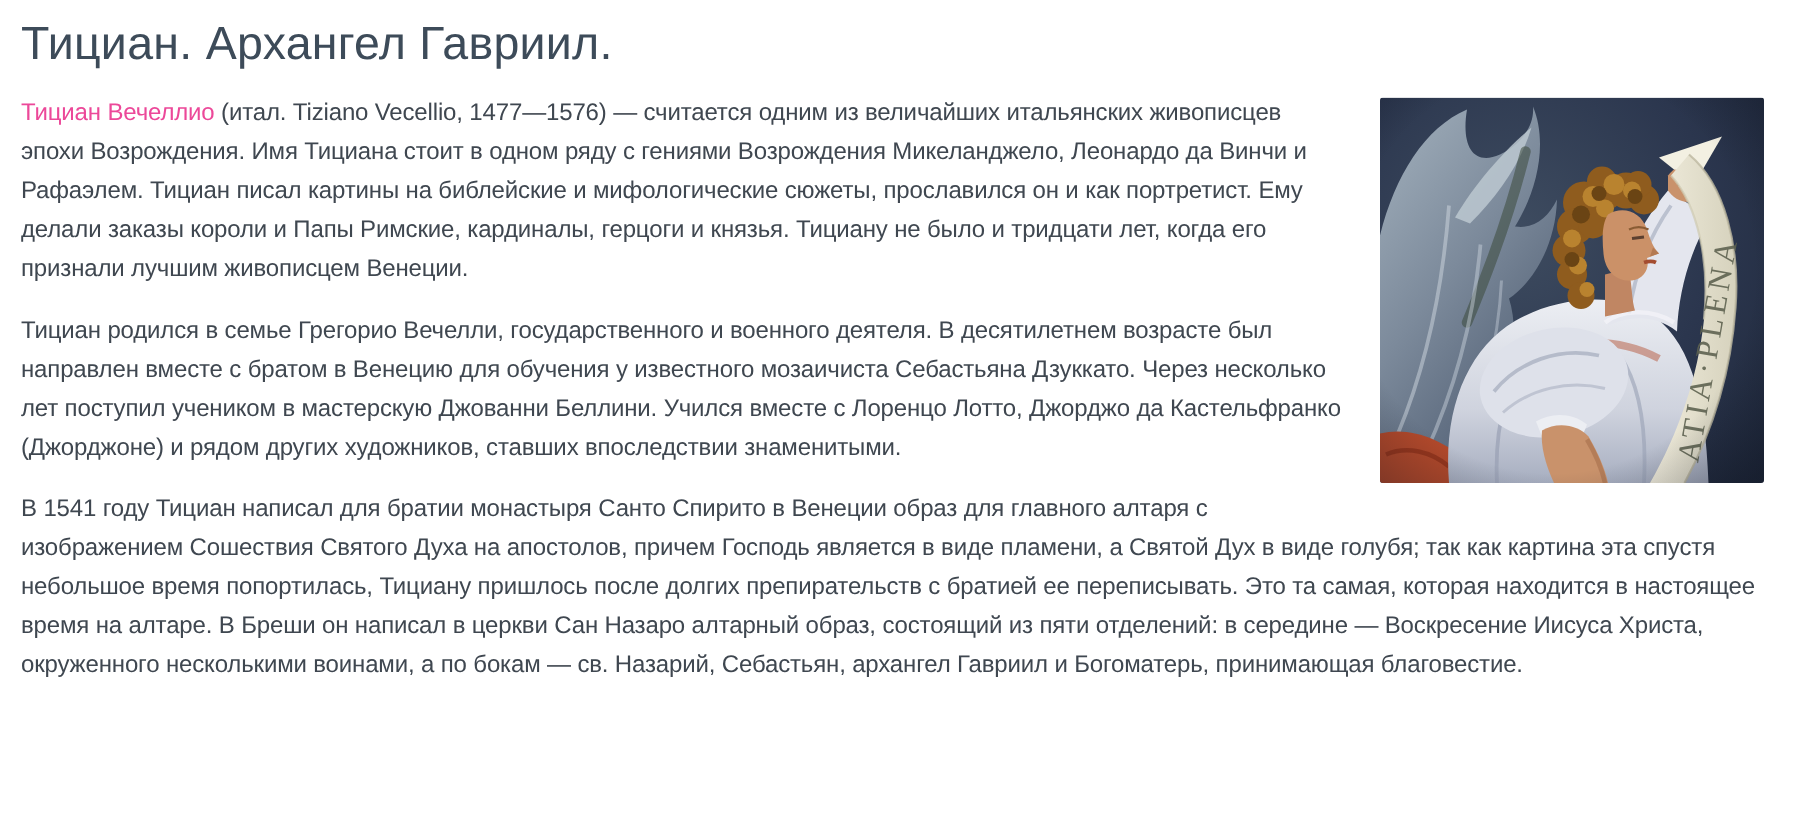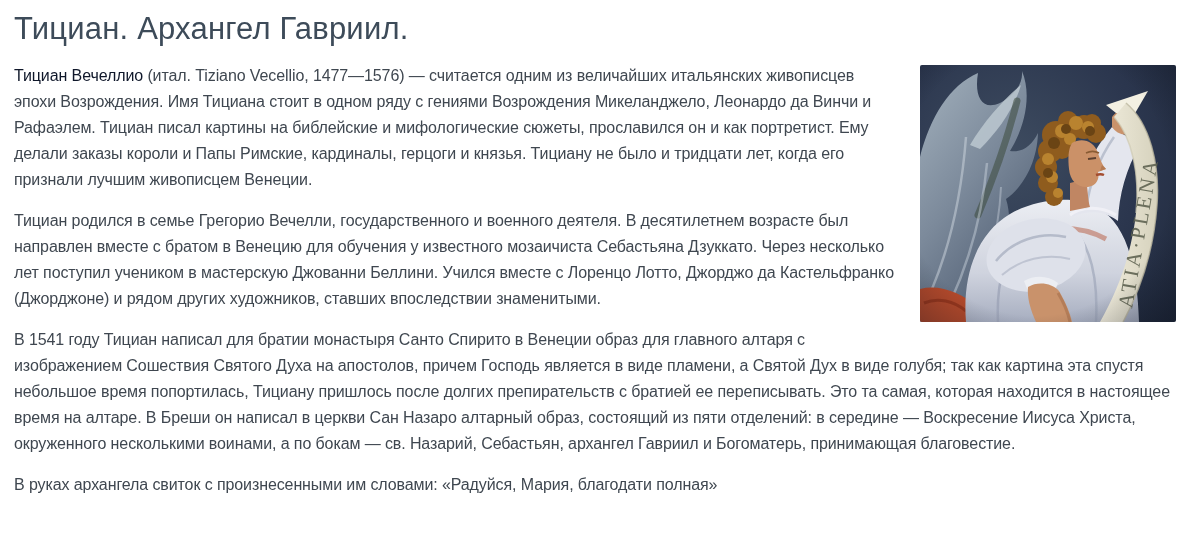--- a/index.html
+++ b/index.html
@@ -23,21 +23,21 @@
     letter-spacing: 0.2px;
     margin: 0 0 15px 0;
   }
   .article {
     font-size: 16px;
     line-height: 26px;
     letter-spacing: -0.1px;
   }
   .article p { margin: 0 0 15px 0; }
   a.titian-link {
-    color: #0f172a;
+    color: #ec4899;
     text-decoration: none;
     cursor: pointer;
   }
   figure.painting {
     float: right;
     width: 256px;
     height: 257px;
     margin: 2px 0 16px 22px;
     border-radius: 2px;
     overflow: hidden;
@@ -172,16 +172,15 @@
     </figure>
 
     <p>
       <a class="titian-link" href="#">Тициан Вечеллио</a><span> (итал. Tiziano Vecellio, 1477—1576) — считается одним из величайших итальянских живописцев эпохи Возрождения. Имя Тициана стоит в одном ряду с гениями Возрождения Микеланджело, Леонардо да Винчи и Рафаэлем. Тициан писал картины на библейские и мифологические сюжеты, прославился он и как портретист. Ему делали заказы короли и Папы Римские, кардиналы, герцоги и князья. Тициану не было и тридцати лет, когда его признали лучшим живописцем Венеции.</span><br>
     </p>
 
     <p>Тициан родился в семье Грегорио Вечелли, государственного и военного деятеля. В десятилетнем возрасте был направлен вместе с братом в Венецию для обучения у известного мозаичиста Себастьяна Дзуккато. Через несколько лет поступил учеником в мастерскую Джованни Беллини. Учился вместе с Лоренцо Лотто, Джорджо да Кастельфранко (Джорджоне) и рядом других художников, ставших впоследствии знаменитыми.</p>
 
     <p>В 1541 году Тициан написал для братии монастыря Санто Спирито в Венеции образ для главного алтаря с изображением Сошествия Святого Духа на апостолов, причем Господь является в виде пламени, а Святой Дух в виде голубя; так как картина эта спустя небольшое время попортилась, Тициану пришлось после долгих препирательств с братией ее переписывать. Это та самая, которая находится в настоящее время на алтаре. В Бреши он написал в церкви Сан Назаро алтарный образ, состоящий из пяти отделений: в середине — Воскресение Иисуса Христа, окруженного несколькими воинами, а по бокам — св. Назарий, Себастьян, архангел Гавриил и Богоматерь, принимающая благовестие.</p>
 
-    <p>В руках архангела свиток с произнесенными им словами: «Радуйся, Мария, благодати полная»</p>
 
   </div>
 </div>
 
 </body></html>

